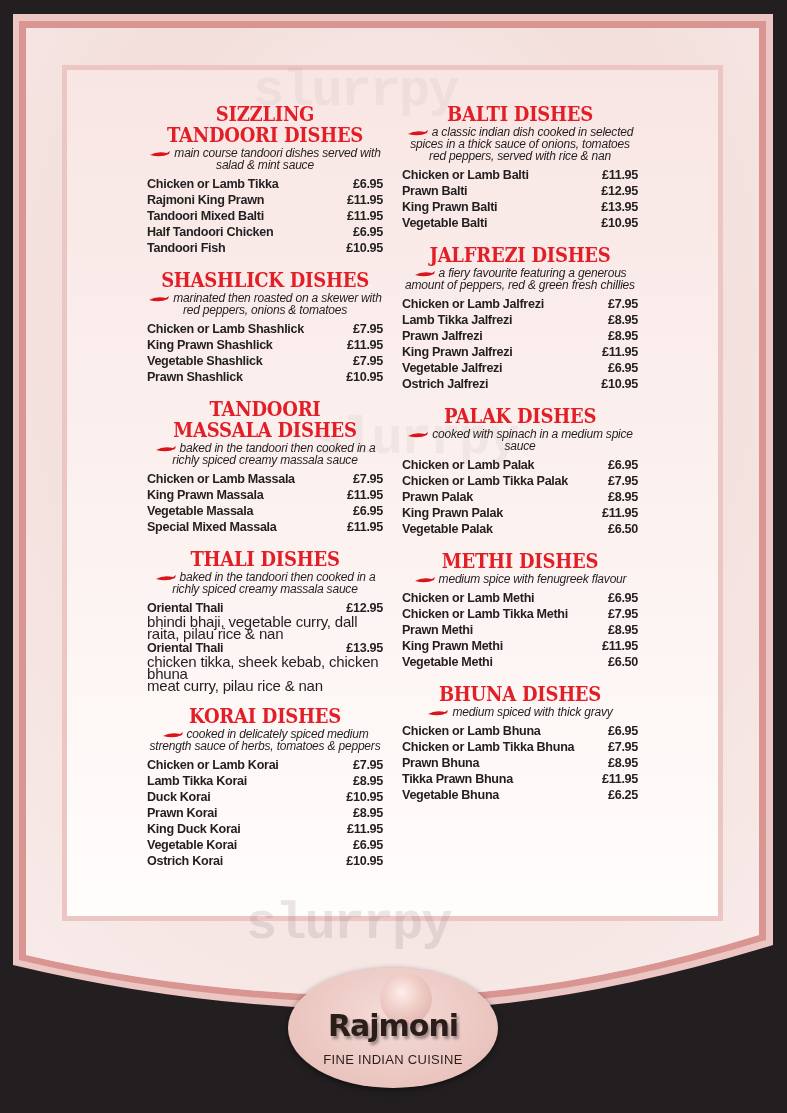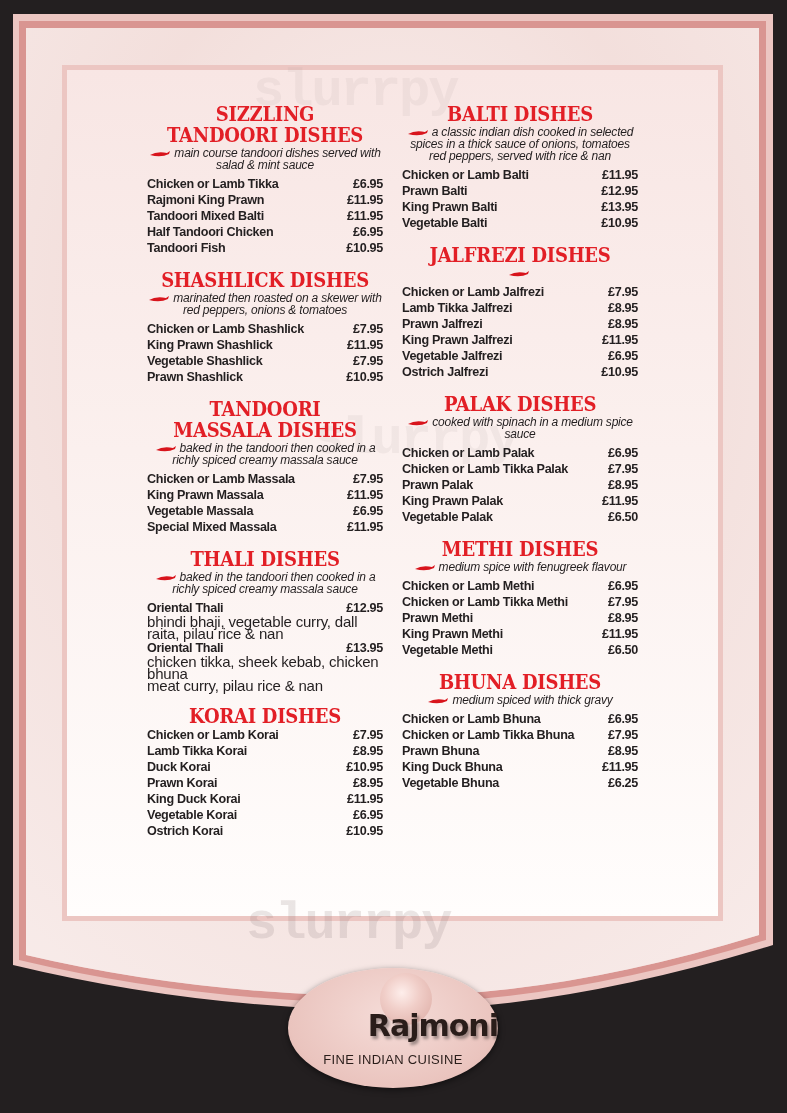--- a/index.html
+++ b/index.html
@@ -91,21 +91,21 @@
     position: absolute;
     left: 92px; top: 5px;
     width: 52px; height: 52px;
     border-radius: 50%;
     background: radial-gradient(circle at 42% 38%, #fff1ee 0%, #f0cdc7 40%, #d9a59d 100%);
     opacity: 0.9;
   }
   .logo-name {
     position: absolute;
     left: 0; right: 0; top: 40px;
-    text-align: right;
+    text-align: center;
     font-family: "DejaVu Sans", sans-serif;
     font-weight: bold;
     font-size: 30px;
     color: #2a1d1a;
     letter-spacing: -1px;
     text-shadow: 2px 3px 3px rgba(0,0,0,0.35);
   }
   .logo-tag {
     position: absolute;
     left: 0; right: 0; top: 84px;
@@ -239,20 +239,25 @@
       <div class="item">
           <span>Oriental Thali</span>
           <span>£13.95</span>
         </div>
       <div class="item-sub">chicken tikka, sheek kebab, chicken bhuna</div>
       <div class="item-sub">meat curry, pilau rice &amp; nan</div>
     </div>
 
     <div class="section">
       <div class="sec-title">KORAI DISHES</div>
+      <div class="sec-desc">
+        <svg class="chili" viewBox="0 0 22 8">
+            <path d="M1,5 Q8,1 18,3 L21,1 L20,4 Q12,8 1,5 Z" fill="#d8141c"></path>
+          </svg><span>cooked in delicately spiced medium strength sauce of herbs, tomatoes &amp; peppers</span>
+      </div>
       <div class="item">
           <span>Chicken or Lamb Korai</span>
           <span>£7.95</span>
         </div>
       <div class="item">
           <span>Lamb Tikka Korai</span>
           <span>£8.95</span>
         </div>
       <div class="item">
           <span>Duck Korai</span>
@@ -302,21 +307,21 @@
           <span>Vegetable Balti</span>
           <span>£10.95</span>
         </div>
     </div>
 
     <div class="section">
       <div class="sec-title">JALFREZI DISHES</div>
       <div class="sec-desc">
         <svg class="chili" viewBox="0 0 22 8">
             <path d="M1,5 Q8,1 18,3 L21,1 L20,4 Q12,8 1,5 Z" fill="#d8141c"></path>
-          </svg>
+          </svg><span>a fiery favourite featuring a generous amount of peppers, red &amp; green fresh chillies</span>
       </div>
       <div class="item">
           <span>Chicken or Lamb Jalfrezi</span>
           <span>£7.95</span>
         </div>
       <div class="item">
           <span>Lamb Tikka Jalfrezi</span>
           <span>£8.95</span>
         </div>
       <div class="item">
@@ -408,21 +413,21 @@
         </div>
       <div class="item">
           <span>Chicken or Lamb Tikka Bhuna</span>
           <span>£7.95</span>
         </div>
       <div class="item">
           <span>Prawn Bhuna</span>
           <span>£8.95</span>
         </div>
       <div class="item">
-          <span>King Duck Bhuna</span>
+          <span>Tikka Prawn Bhuna</span>
           <span>£11.95</span>
         </div>
       <div class="item">
           <span>Vegetable Bhuna</span>
           <span>£6.25</span>
         </div>
     </div>
   </div>
 </div>
 

